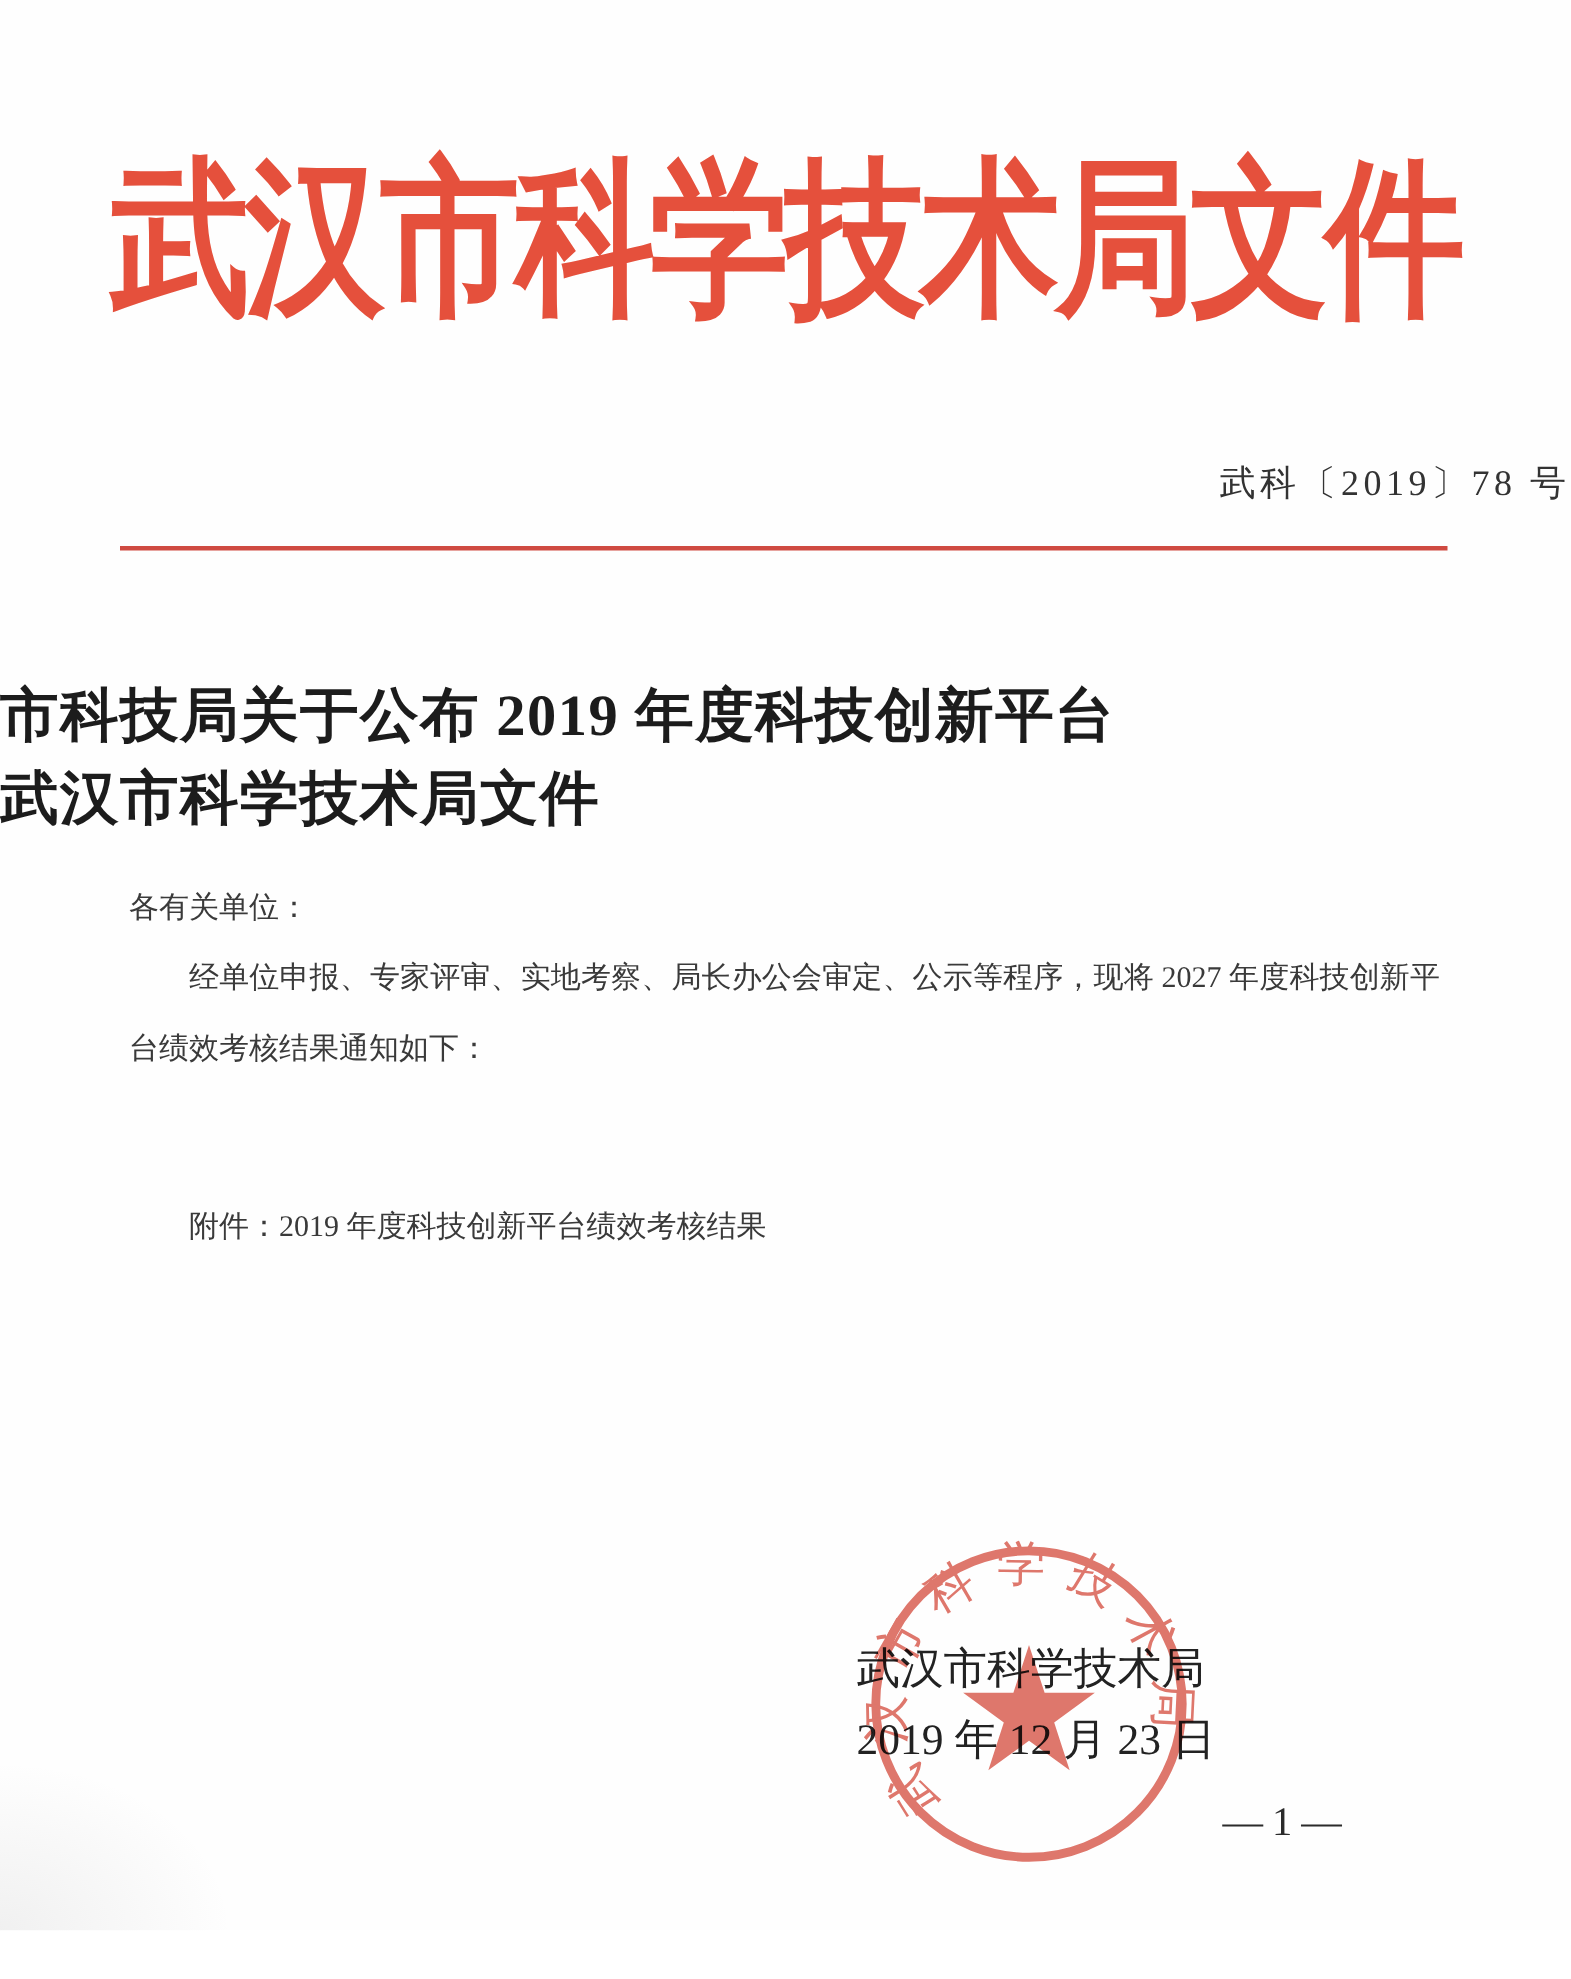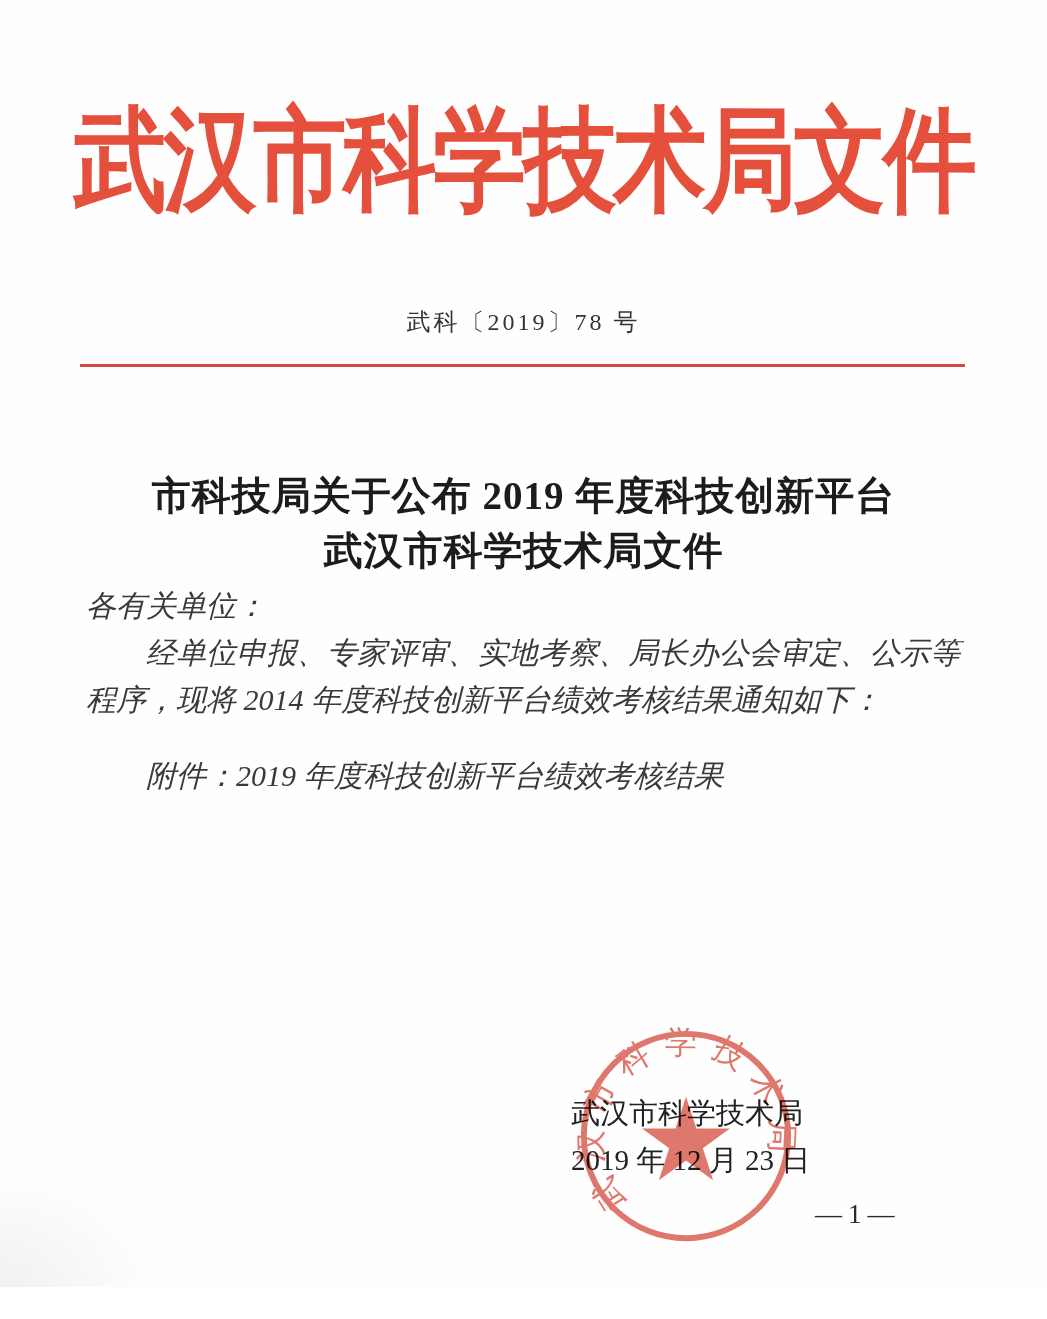--- a/index.html
+++ b/index.html
@@ -33,64 +33,63 @@
     transform-origin: center top;
     white-space: nowrap;
   }
 
   
   .doc-number {
     position: absolute;
     top: 306px;
     left: 0;
     width: 100%;
-    text-align: center;
+    text-align: right;
     font-size: 24px;
     letter-spacing: 3px;
     color: #333333;
   }
 
   
   .red-rule {
     position: absolute;
     top: 364px;
     left: 80px;
     width: 885px;
     height: 3px;
     background: #cf4a41;
   }
 
   
   .doc-title {
     position: absolute;
-    top: 468px;
+    top: 450px;
     left: 0;
     width: 100%;
-    text-align: center;
+    text-align: left;
     font-size: 39px;
     font-weight: bold;
     line-height: 55px;
     color: #1c1c1c;
     letter-spacing: 1px;
   }
 
   
   .body-text {
     position: absolute;
     top: 582px;
     left: 86px;
     width: 874px;
-    font-size: 30px;
+    font-size: 20px;
     line-height: 47px;
     text-align: justify;
     color: #3a3a3a;
-    font-style: italic;
   }
   .body-text p.indent { text-indent: 2em; }
-  .body-text p.attachment { margin-top: 29px; text-indent: 2em; }
+  .body-text p.attachment { margin-top: 72px; text-indent: 2em; }
 
   
   .signature {
     position: absolute;
     top: 1090px;
     left: 571px;
     font-size: 29px;
     line-height: 47px;
     color: #222222;
     z-index: 3;
@@ -131,21 +130,21 @@
 
   <div class="red-rule"></div>
 
   <div class="doc-title">
     <div>市科技局关于公布 2019 年度科技创新平台</div>
     <div>武汉市科学技术局文件</div>
   </div>
 
   <div class="body-text">
     <p>各有关单位：</p>
-    <p class="indent">经单位申报、专家评审、实地考察、局长办公会审定、公示等程序，现将 2014 年度科技创新平台绩效考核结果通知如下：</p>
+    <p class="indent">经单位申报、专家评审、实地考察、局长办公会审定、公示等程序，现将 2027 年度科技创新平台绩效考核结果通知如下：</p>
     <p class="attachment">附件：2019 年度科技创新平台绩效考核结果</p>
   </div>
 
   <svg class="seal" viewBox="0 0 226 226" aria-hidden="true">
     <defs>
       <path id="seal-arc" d="M 113,199 A 86,86 0 1 1 113.01,199" fill="none"></path>
     </defs>
     <circle cx="113" cy="111" r="104" fill="none" stroke="#d85a4d" stroke-width="6"></circle>
     <polygon fill="#d85a4d" points="113,71 123.6,103.4 157.7,103.4 130.1,123.5 140.6,155.9 113,135.9 85.4,155.9 95.9,123.5 68.3,103.4 102.4,103.4"></polygon>
     <text font-size="33" fill="#d85a4d" letter-spacing="13" font-family="Liberation Serif, DejaVu Serif, serif">

